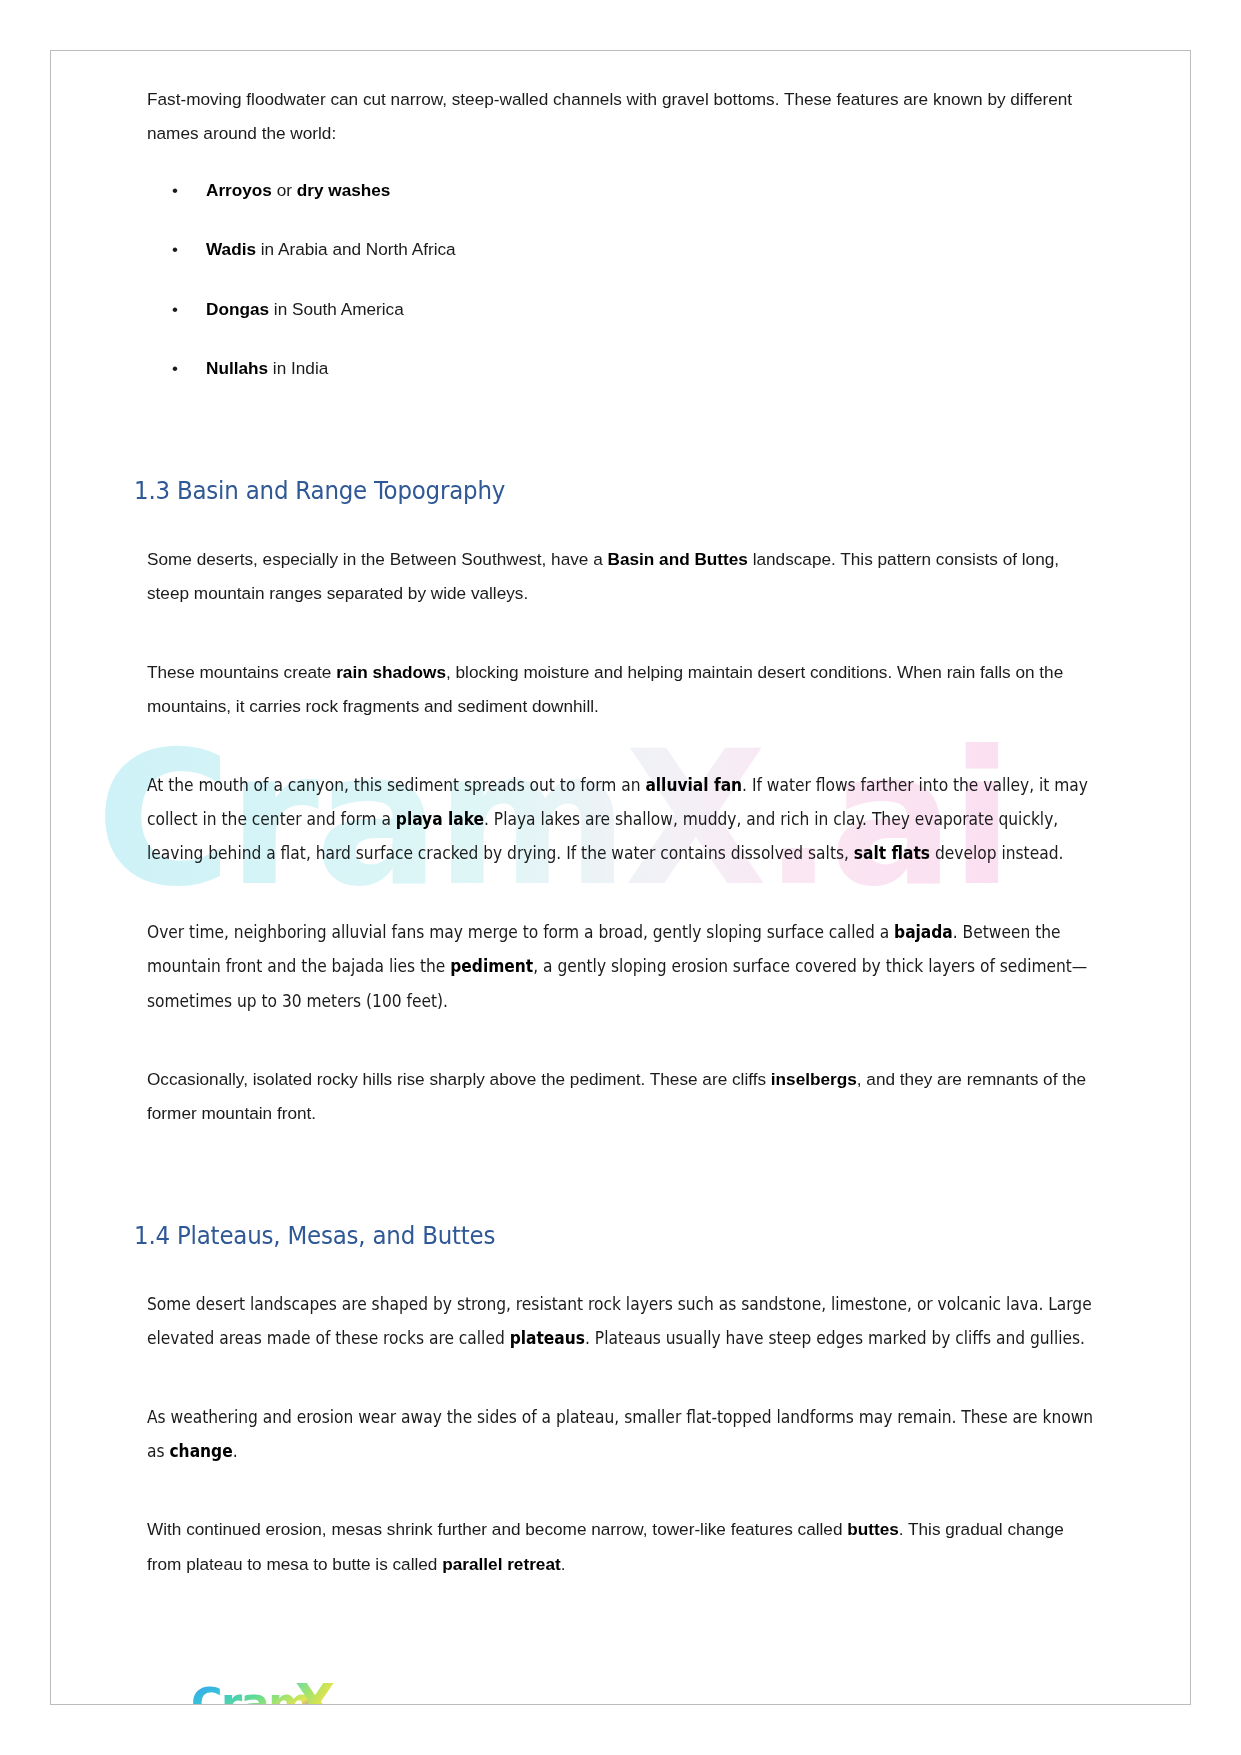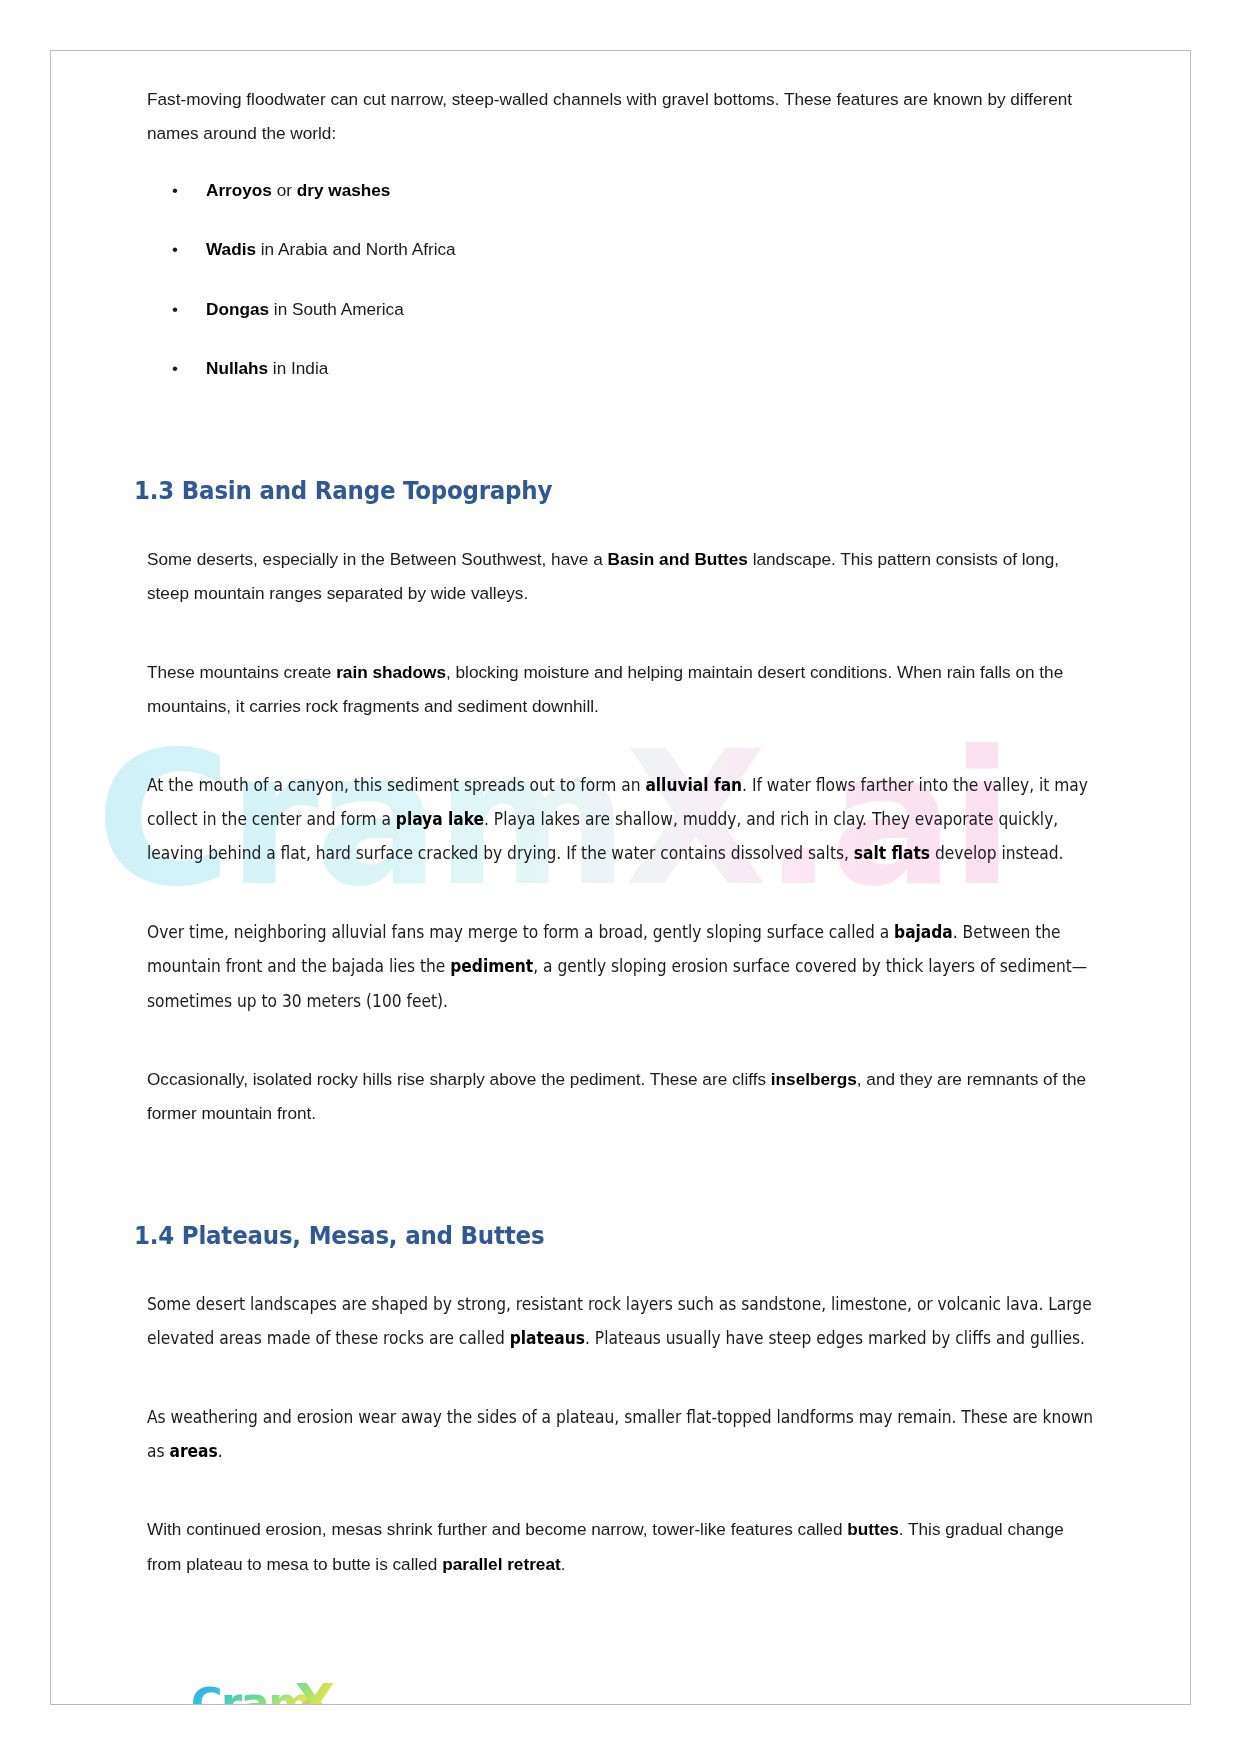--- a/index.html
+++ b/index.html
@@ -96,21 +96,21 @@
     top: 0;
     color: #1b1b1b;
     font-size: 17px;
   }
   ul.term-list li b { font-weight: bold; color: #000; }
 
   h2.section-heading {
     font-family: "DejaVu Sans Condensed", "Liberation Sans Narrow", "Liberation Sans", sans-serif;
     font-stretch: condensed;
     font-size: 25.5px;
-    font-weight: bold;
+    font-weight: normal;
     color: #2f5896;
     margin: 0;
     letter-spacing: -0.2px;
   }
 
   
   .footer-logo {
     position: absolute;
     left: 140px;
     top: 1625px;
@@ -193,21 +193,21 @@
     <div class="gap-76"></div>
 
     <h2 class="section-heading">1.4 Plateaus, Mesas, and Buttes</h2>
 
     <div class="gap-24"></div>
 
     <p class="body-text"><span>Some desert landscapes are shaped by strong, resistant rock layers such as sandstone, limestone, or volcanic lava. Large elevated areas made of these rocks are called </span><b>plateaus</b><span>. Plateaus usually have steep edges marked by cliffs and gullies.</span></p>
 
     <div class="gap-18"></div>
 
-    <p class="body-text"><span>As weathering and erosion wear away the sides of a plateau, smaller flat-topped landforms may remain. These are known as </span><b>areas</b><span>.</span></p>
+    <p class="body-text"><span>As weathering and erosion wear away the sides of a plateau, smaller flat-topped landforms may remain. These are known as </span><b>change</b><span>.</span></p>
 
     <div class="gap-18"></div>
 
     <p class="body-text wide"><span>With continued erosion, mesas shrink further and become narrow, tower-like features called </span><b>buttes</b><span>. This gradual change from plateau to mesa to butte is called </span><b>parallel retreat</b><span>.</span></p>
 
   </div>
 
   <div class="footer-logo">
     <svg viewBox="0 0 180 56" xmlns="http://www.w3.org/2000/svg" aria-hidden="true">
       <defs>

